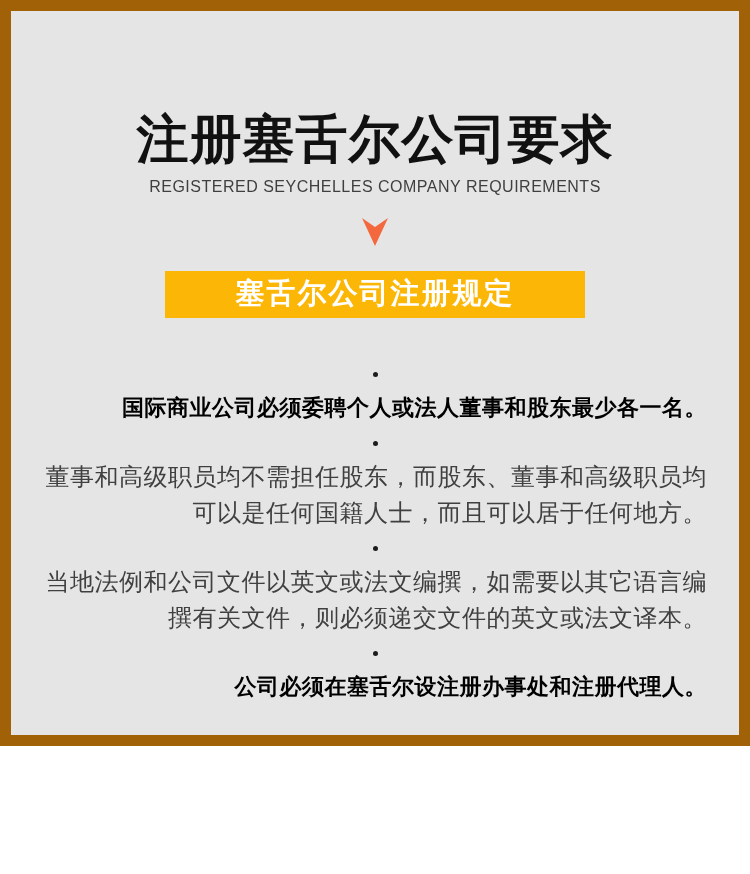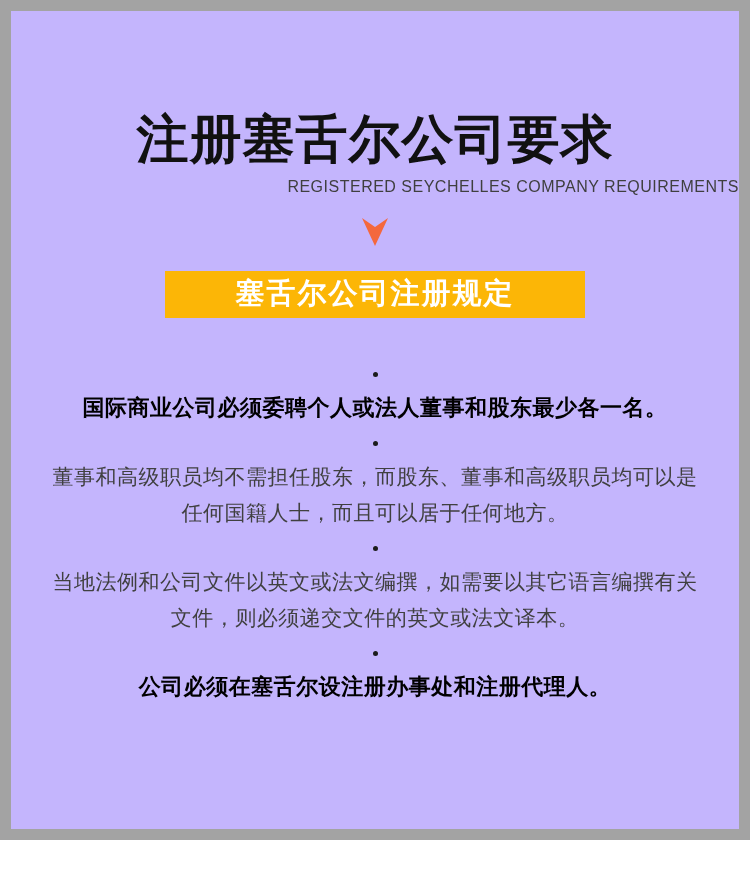--- a/index.html
+++ b/index.html
@@ -4,44 +4,43 @@
 <style>
   html, body {
     margin: 0;
     padding: 0;
     background: #ffffff;
     font-family: "Liberation Sans", "DejaVu Sans", sans-serif;
   }
   .page {
     position: relative;
     width: 750px;
-    height: 840px;
+    height: 746px;
     box-sizing: border-box;
-    border: 11px solid #a3a3a3;
-    background: #c4b5fd;
+    border: 11px solid #a16207;
+    background: #e5e5e5;
     overflow: hidden;
   }
   .header {
     margin-top: 102px;
     text-align: center;
   }
   .title {
     font-size: 52px;
     line-height: 1.05;
     font-weight: 900;
     color: #111111;
     letter-spacing: 1px;
     font-family: "Liberation Serif", "DejaVu Serif", serif;
   }
   .subtitle {
     margin-top: 10px;
     font-size: 16px;
     letter-spacing: 0.5px;
     color: #3f3f3f;
-    text-align: right;
   }
   .arrow-wrap {
     margin-top: 22px;
     text-align: center;
     line-height: 0;
   }
   .banner {
     width: 420px;
     height: 47px;
     margin: 25px auto 1px auto;
@@ -53,34 +52,34 @@
   }
   .banner-label {
     color: #ffffff;
     font-size: 29px;
     font-weight: bold;
     letter-spacing: 2px;
   }
   .rules {
     width: 664px;
     margin: 54px auto 0 auto;
-    text-align: center;
+    text-align: right;
   }
   .rule-item {
     margin-bottom: 15px;
   }
   .bullet-dot {
     width: 5px;
     height: 5px;
     border-radius: 50%;
     background: #1c1c1c;
     margin: 0 auto 13px auto;
   }
   .rule-text {
-    font-size: 21px;
+    font-size: 24px;
     line-height: 36px;
     color: #404040;
     letter-spacing: 0.5px;
   }
   .rule-text.bold {
     font-size: 22px;
     font-weight: bold;
     color: #000000;
   }
 </style>

